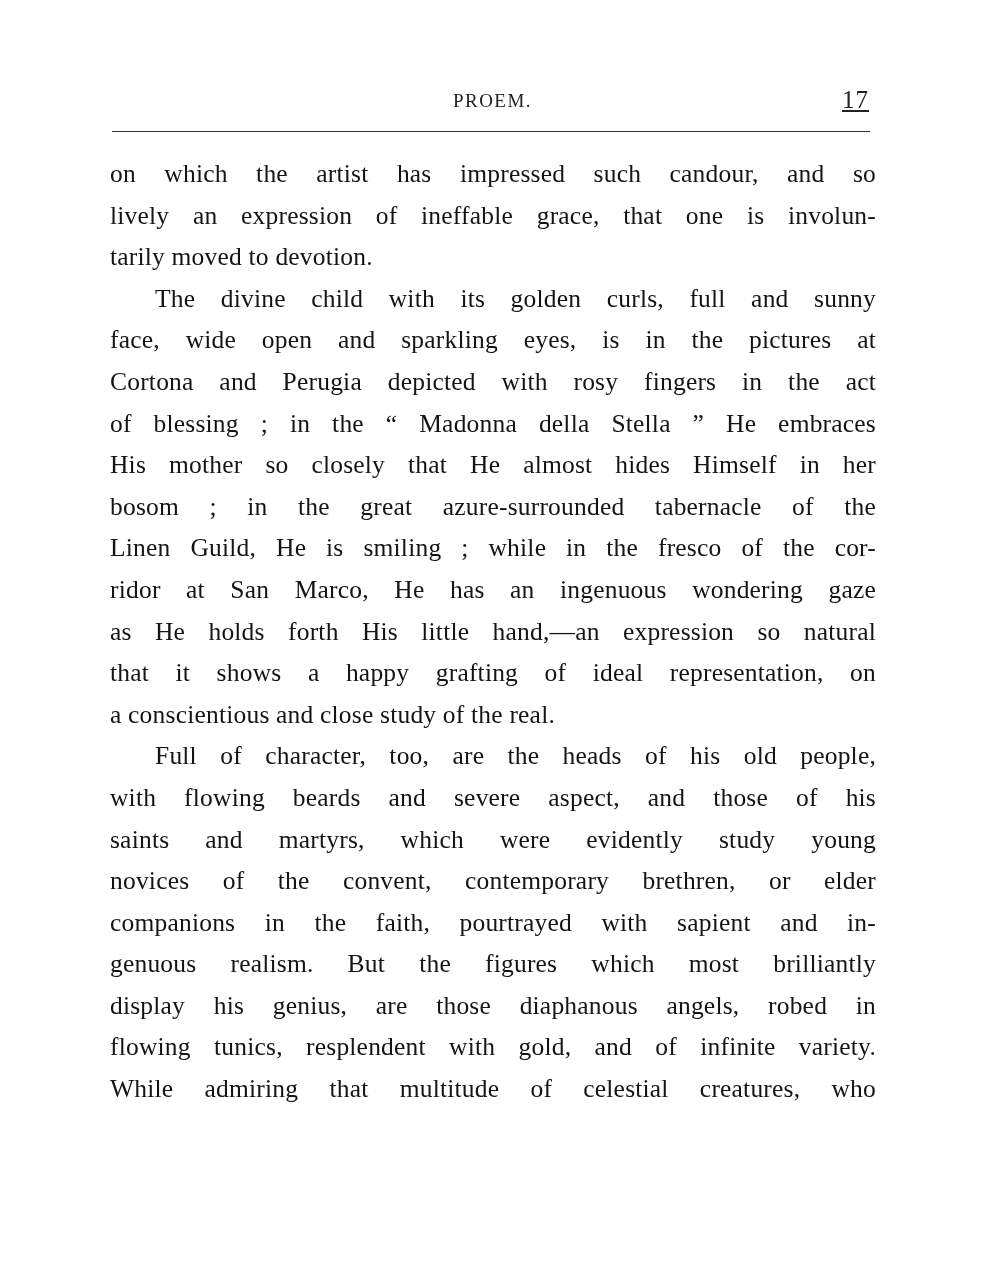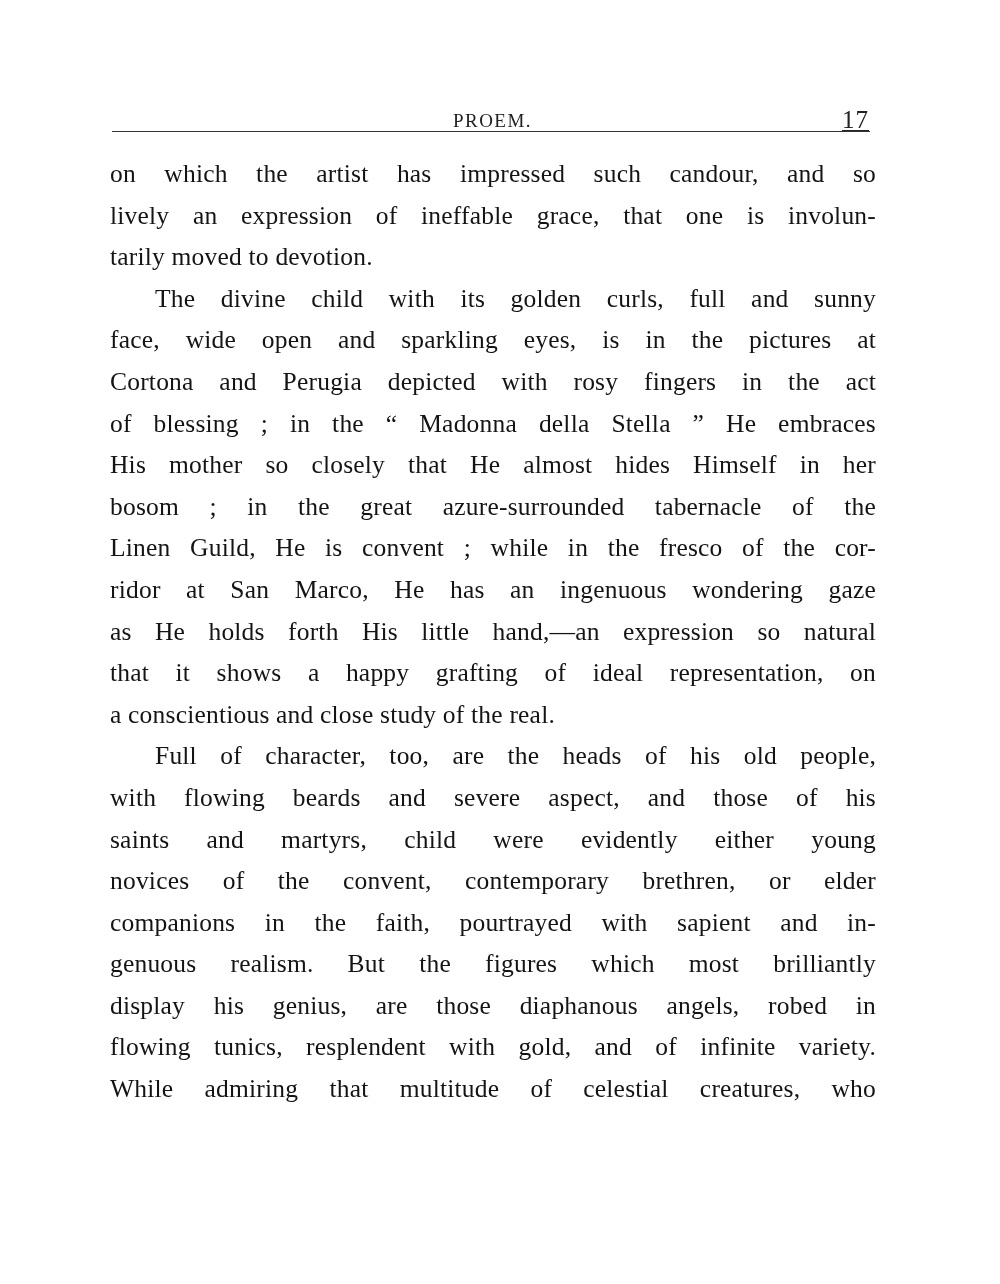--- a/index.html
+++ b/index.html
@@ -21,21 +21,20 @@
       top: 0;
       width: 1000px;
       height: 1284px;
     }
     .running-head {
       position: absolute;
       top: 88px;
       left: 110px;
       width: 765px;
       height: 30px;
-      margin-top: 20px;
     }
     .running-title {
       position: absolute;
       left: 0;
       width: 765px;
       text-align: center;
       top: 2px;
       font-size: 19px;
       letter-spacing: 1.5px;
       color: #222;
@@ -97,29 +96,29 @@
     <span class="line">on which the artist has impressed such candour, and so</span>
     <span class="line">lively an expression of ineffable grace, that one is involun-</span>
     <span class="line last">tarily moved to devotion.</span>
 
     <span class="line indent">The divine child with its golden curls, full and sunny</span>
     <span class="line">face, wide open and sparkling eyes, is in the pictures at</span>
     <span class="line">Cortona and Perugia depicted with rosy fingers in the act</span>
     <span class="line">of blessing ; in the “ Madonna della Stella ” He embraces</span>
     <span class="line">His mother so closely that He almost hides Himself in her</span>
     <span class="line">bosom ; in the great azure-surrounded tabernacle of the</span>
-    <span class="line">Linen Guild, He is convent ; while in the fresco of the cor-</span>
+    <span class="line">Linen Guild, He is smiling ; while in the fresco of the cor-</span>
     <span class="line">ridor at San Marco, He has an ingenuous wondering gaze</span>
     <span class="line">as He holds forth His little hand,—an expression so natural</span>
     <span class="line">that it shows a happy grafting of ideal representation, on</span>
     <span class="line last">a conscientious and close study of the real.</span>
 
     <span class="line indent">Full of character, too, are the heads of his old people,</span>
     <span class="line">with flowing beards and severe aspect, and those of his</span>
-    <span class="line">saints and martyrs, child were evidently either young</span>
+    <span class="line">saints and martyrs, which were evidently study young</span>
     <span class="line">novices of the convent, contemporary brethren, or elder</span>
     <span class="line">companions in the faith, pourtrayed with sapient and in-</span>
     <span class="line">genuous realism.  But the figures which most brilliantly</span>
     <span class="line">display his genius, are those diaphanous angels, robed in</span>
     <span class="line">flowing tunics, resplendent with gold, and of infinite variety.</span>
     <span class="line">While admiring that multitude of celestial creatures, who</span>
 
   </div>
 </div>
 

